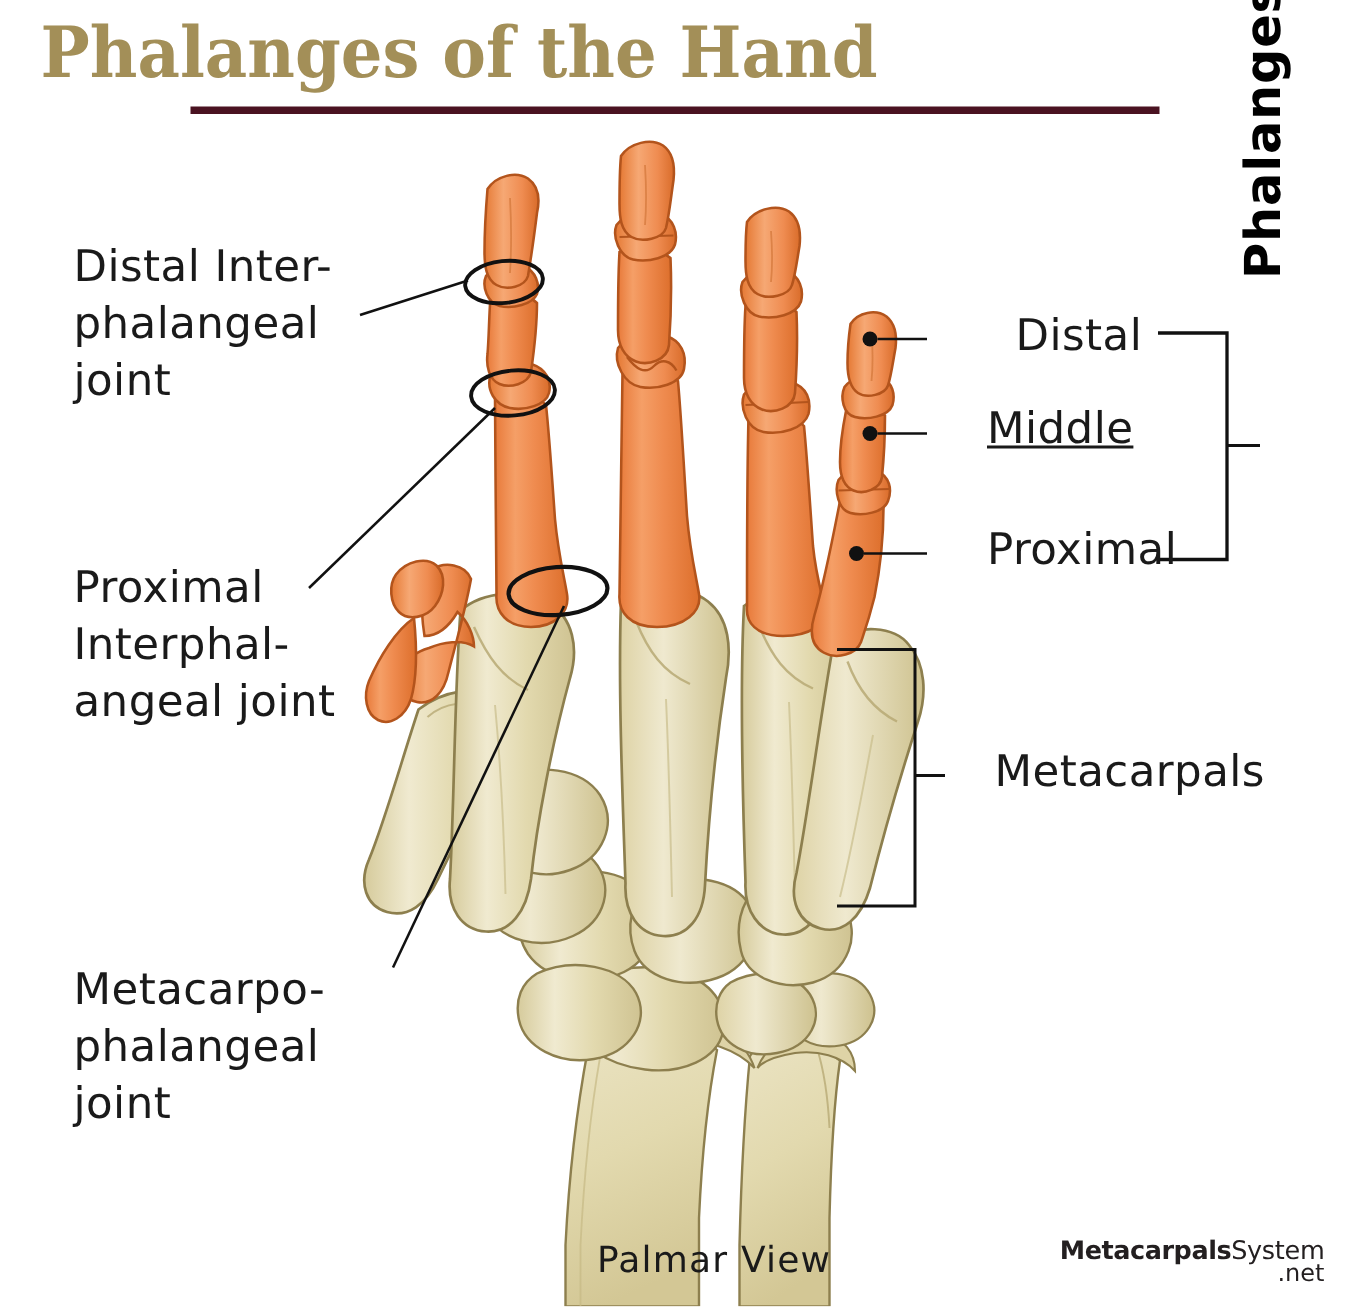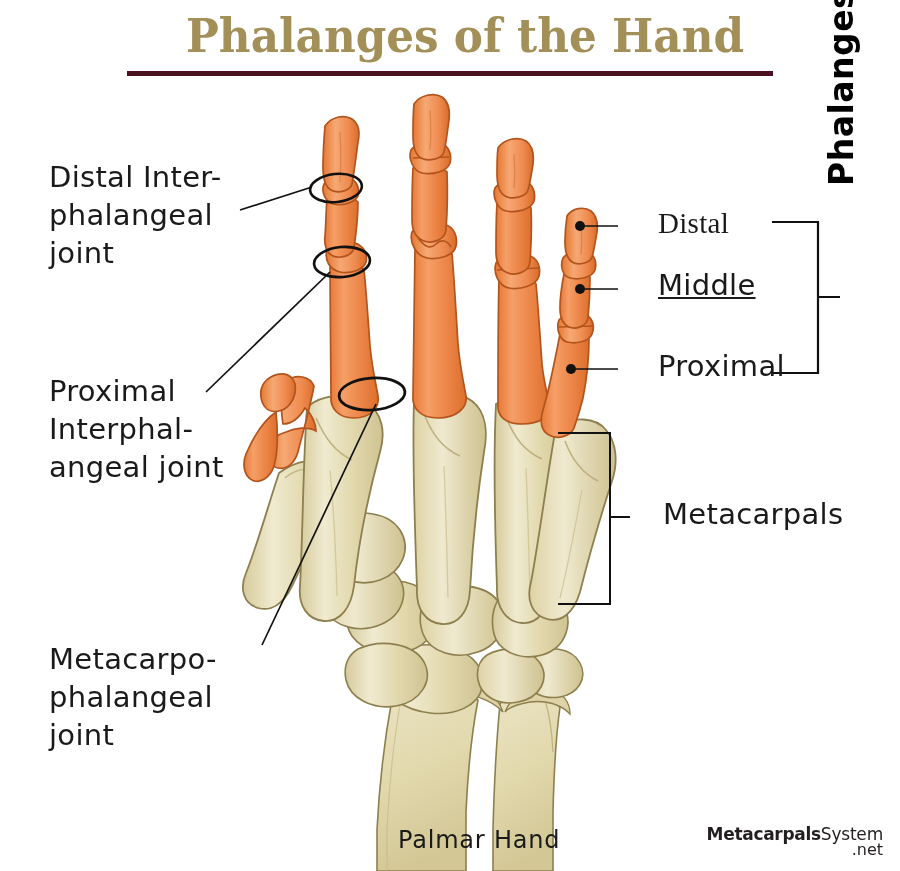--- a/index.html
+++ b/index.html
@@ -18,21 +18,21 @@
     background: #ffffff;
     overflow: hidden;
   }
 
   
   #title-block {
     position: absolute;
     left: 0;
     top: 8px;
     width: 771px;
-    text-align: right;
+    text-align: left;
   }
   #title-text {
     font-family: "DejaVu Serif", "Liberation Serif", serif;
     font-weight: bold;
     font-size: 47px;
     letter-spacing: 0px;
     color: #a38f58;
     line-height: 56px;
     white-space: nowrap;
     transform: scaleX(0.93);
@@ -64,21 +64,21 @@
     line-height: 38px;
     white-space: pre;
     letter-spacing: 0.3px;
     margin-left: 33px;
   }
 
   #lbl-dip     { left: 16px;  top: 158px; }
   #lbl-pip     { left: 16px;  top: 372px; }
   #lbl-mcp     { left: 16px;  top: 640px; }
 
-  #lbl-distal   { left: 625px; top: 204px; font-family: Liberation Serif, serif; }
+  #lbl-distal   { left: 644px; top: 204px; }
   #lbl-middle   { left: 625px; top: 266px; text-decoration: underline; }
   #lbl-proximal { left: 625px; top: 347px; }
   #lbl-metacarpals { left: 630px; top: 495px; }
 
   #lbl-phalanges {
     position: absolute;
     left: 822px;
     top: 186px;
     width: 230px;
     font-weight: bold;
@@ -385,21 +385,21 @@
   <div class="lbl" id="lbl-distal">Distal</div>
 
   <div class="lbl" id="lbl-middle">Middle</div>
 
   <div class="lbl" id="lbl-proximal">Proximal</div>
 
   <div class="lbl" id="lbl-metacarpals">Metacarpals</div>
 
   <div id="lbl-phalanges">Phalanges</div>
 
-  <div id="lbl-palmar">Palmar Hand</div>
+  <div id="lbl-palmar">Palmar View</div>
 
   <div id="watermark">
     <span class="wm-main">
       <span class="wm-bold">Metacarpals</span><span class="wm-reg">System</span>
     </span>
     <span class="wm-tld">.net</span>
   </div>
 
 </div>
 

